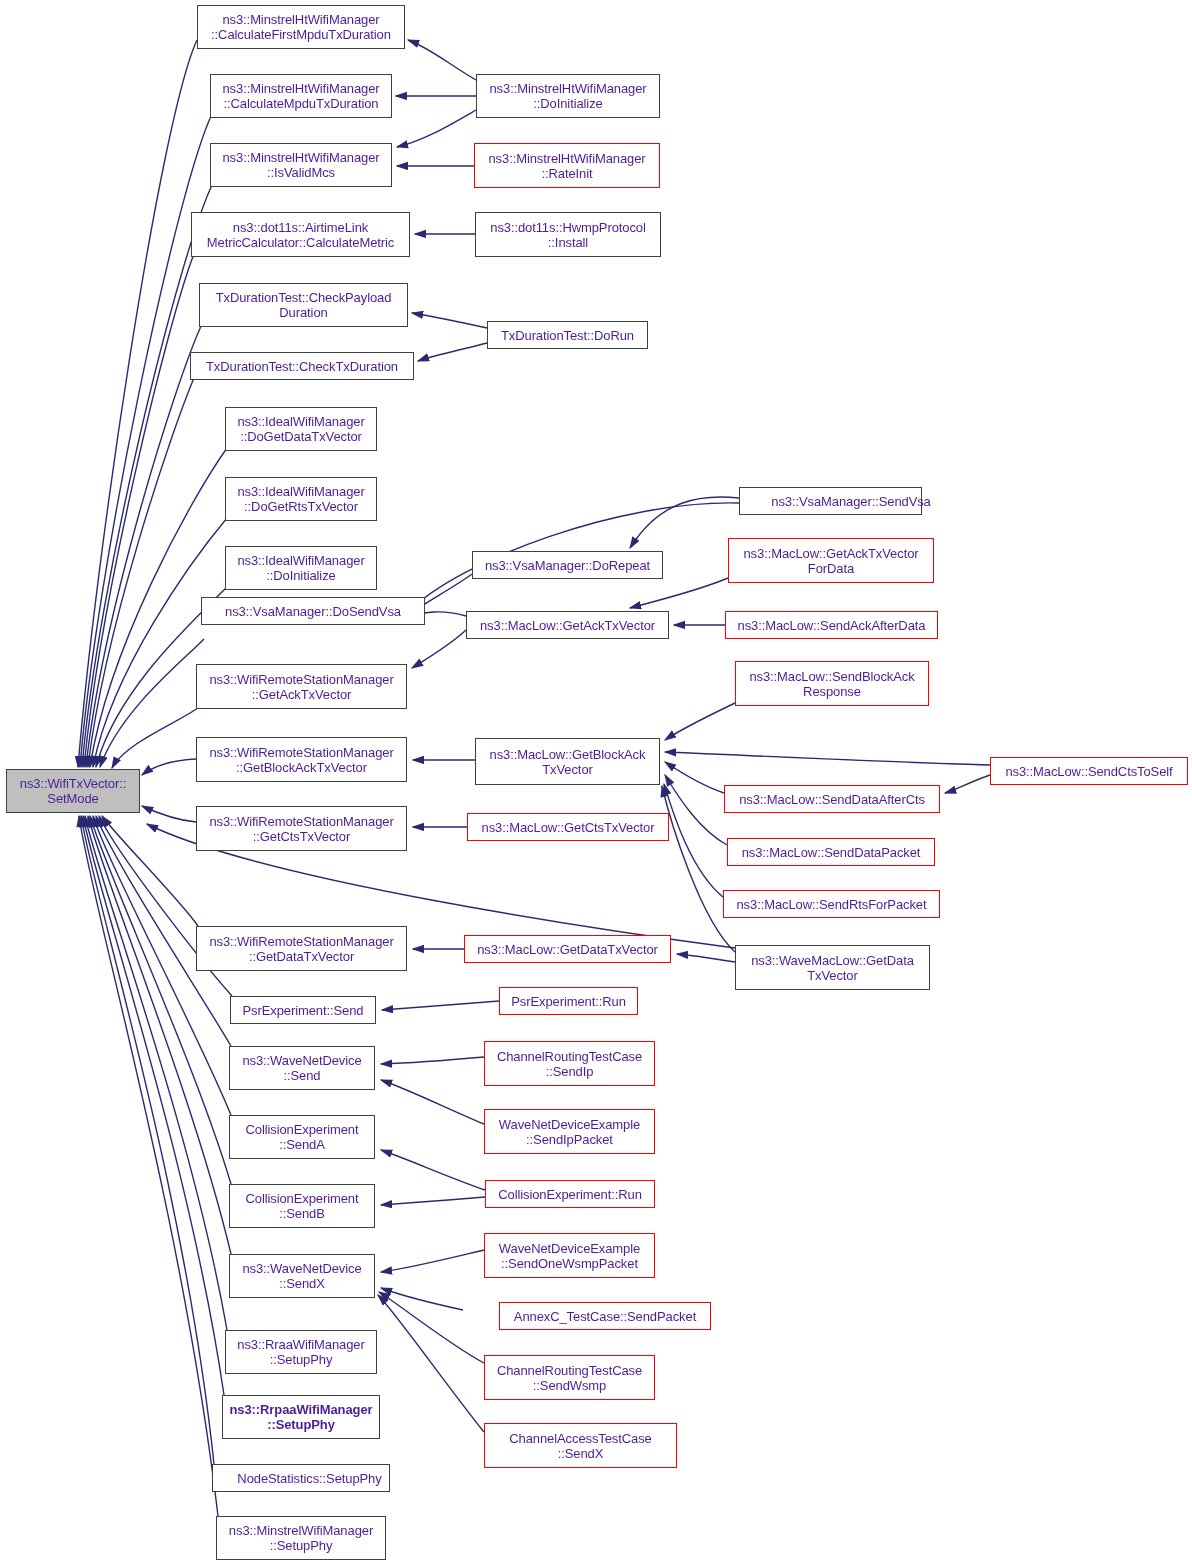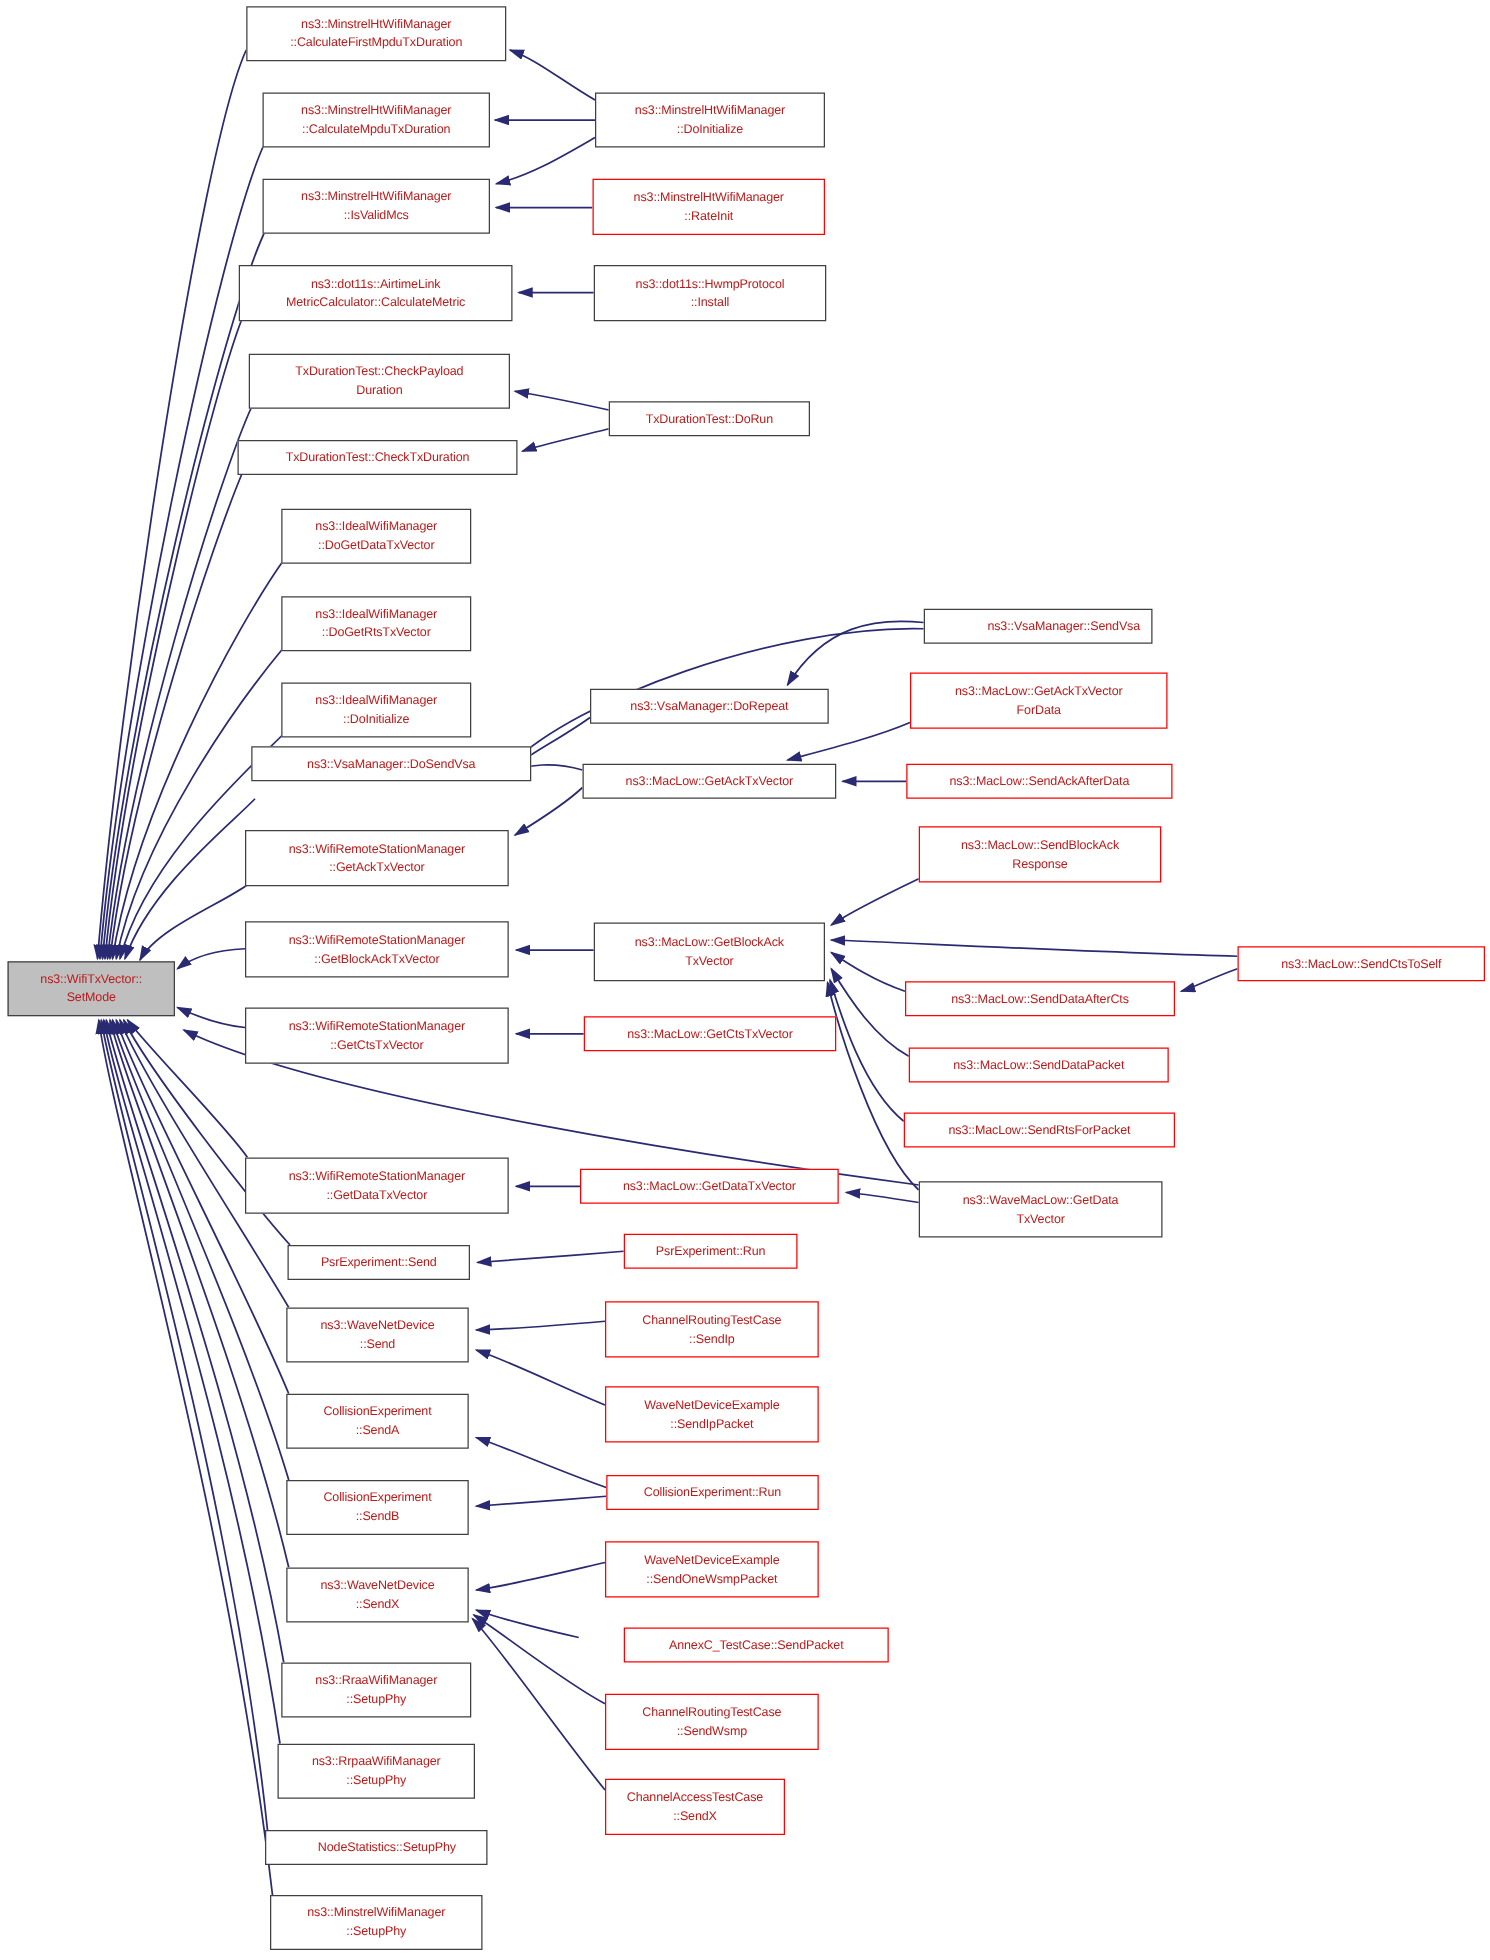--- a/index.html
+++ b/index.html
@@ -1,21 +1,21 @@
 <!DOCTYPE html>
 <html><head>
 <meta charset="utf-8">
 <style>
   html,body{margin:0;padding:0;background:#ffffff;}
   body{font-family:"Liberation Sans",sans-serif;}
   #canvas{position:relative;width:1192px;height:1568px;background:#ffffff;overflow:hidden;}
   svg.edges{position:absolute;left:0;top:0;width:1192px;height:1568px;pointer-events:none;}
   .node{position:absolute;box-sizing:border-box;display:flex;align-items:center;justify-content:center;
-        text-align:center;background:#ffffff;border:1px solid #404040;font-size:10px;line-height:15px;
-        color:#b91c1c;padding:1px 3px;letter-spacing:-0.1px;}
+        text-align:center;background:#ffffff;border:1px solid #404040;font-size:13px;line-height:15px;
+        color:#4c1d95;padding:1px 3px;letter-spacing:-0.1px;}
   .node.red{border-color:#ff0000;}
   .node.center{background:#bfbfbf;border-color:#404040;}
   .node span{display:block;white-space:pre-line;}
 </style>
 </head>
 <body>
 
 <div id="canvas">
   <svg class="edges" viewBox="0 0 1192 1568">
     <defs>
@@ -159,21 +159,21 @@
 ::SendB</span>
       </div>
       <div class="node" style="left: 229px; top: 1254px; width: 146px; height: 44px;">
         <span>ns3::WaveNetDevice
 ::SendX</span>
       </div>
       <div class="node" style="left: 225px; top: 1330px; width: 152px; height: 44px;">
         <span>ns3::RraaWifiManager
 ::SetupPhy</span>
       </div>
-      <div class="node" style="left: 222px; top: 1395px; width: 158px; height: 44px;">
+      <div class="node" style="left: 222px; top: 1395px; width: 158px; height: 44px; font-weight: bold;">
         <span>ns3::RrpaaWifiManager
 ::SetupPhy</span>
       </div>
       <div class="node" style="left: 212px; top: 1464px; width: 178px; height: 28px; padding-left: 20px;">
         <span>NodeStatistics::SetupPhy</span>
       </div>
       <div class="node" style="left: 216px; top: 1516px; width: 170px; height: 44px;">
         <span>ns3::MinstrelWifiManager
 ::SetupPhy</span>
       </div>
@@ -226,21 +226,21 @@
         <span>WaveNetDeviceExample
 ::SendOneWsmpPacket</span>
       </div>
       <div class="node red" style="left: 463px; top: 1302px; width: 212px; height: 28px; margin-left: 36px;">
         <span>AnnexC_TestCase::SendPacket</span>
       </div>
       <div class="node red" style="left: 484px; top: 1355px; width: 171px; height: 45px;">
         <span>ChannelRoutingTestCase
 ::SendWsmp</span>
       </div>
-      <div class="node red" style="left: 484px; top: 1423px; width: 144px; height: 45px;">
+      <div class="node red" style="left: 484px; top: 1423px; width: 193px; height: 45px;">
         <span>ChannelAccessTestCase
 ::SendX</span>
       </div>
       <div class="node" style="left: 739px; top: 487px; width: 183px; height: 28px; padding-left: 44px;">
         <span>ns3::VsaManager::SendVsa</span>
       </div>
       <div class="node red" style="left: 728px; top: 538px; width: 206px; height: 45px;">
         <span>ns3::MacLow::GetAckTxVector
 ForData</span>
       </div>

